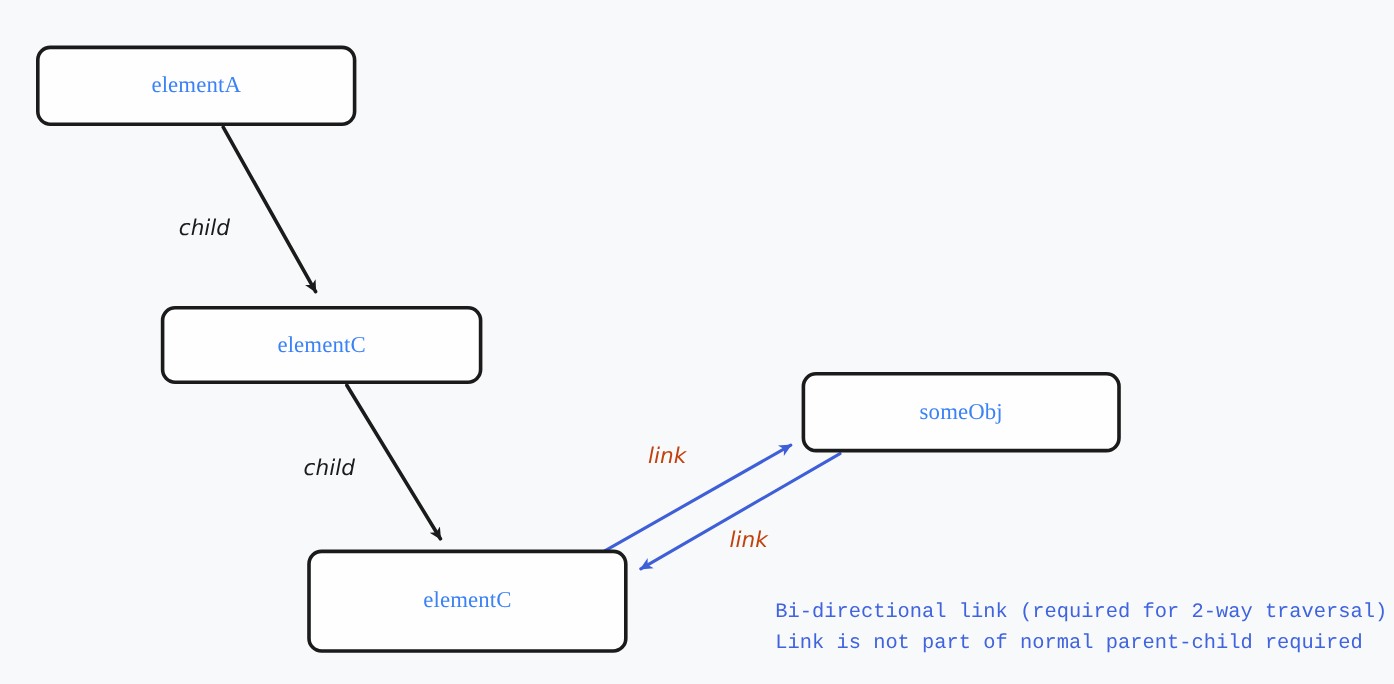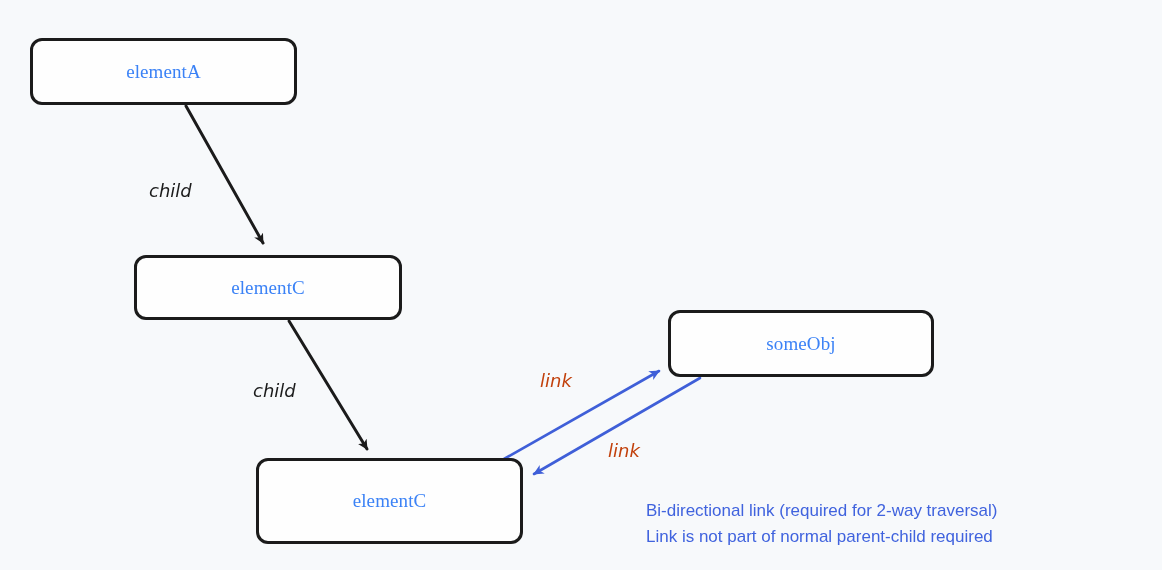--- a/index.html
+++ b/index.html
@@ -50,21 +50,21 @@
   }
   .edge-label.child {
     color: #1b1b1b;
     margin-top: 19px;
   }
   .edge-label.link {
     color: #c2410c;
   }
   .note {
     position: absolute;
-    font-family: Liberation Sans, sans-serif;
+    font-family: Liberation Mono, monospace;
     font-size: 17px;
     color: #4063de;
     white-space: nowrap;
     line-height: 26px;
   }
 </style>
 </head>
 <body>
 
 <div id="canvas">

